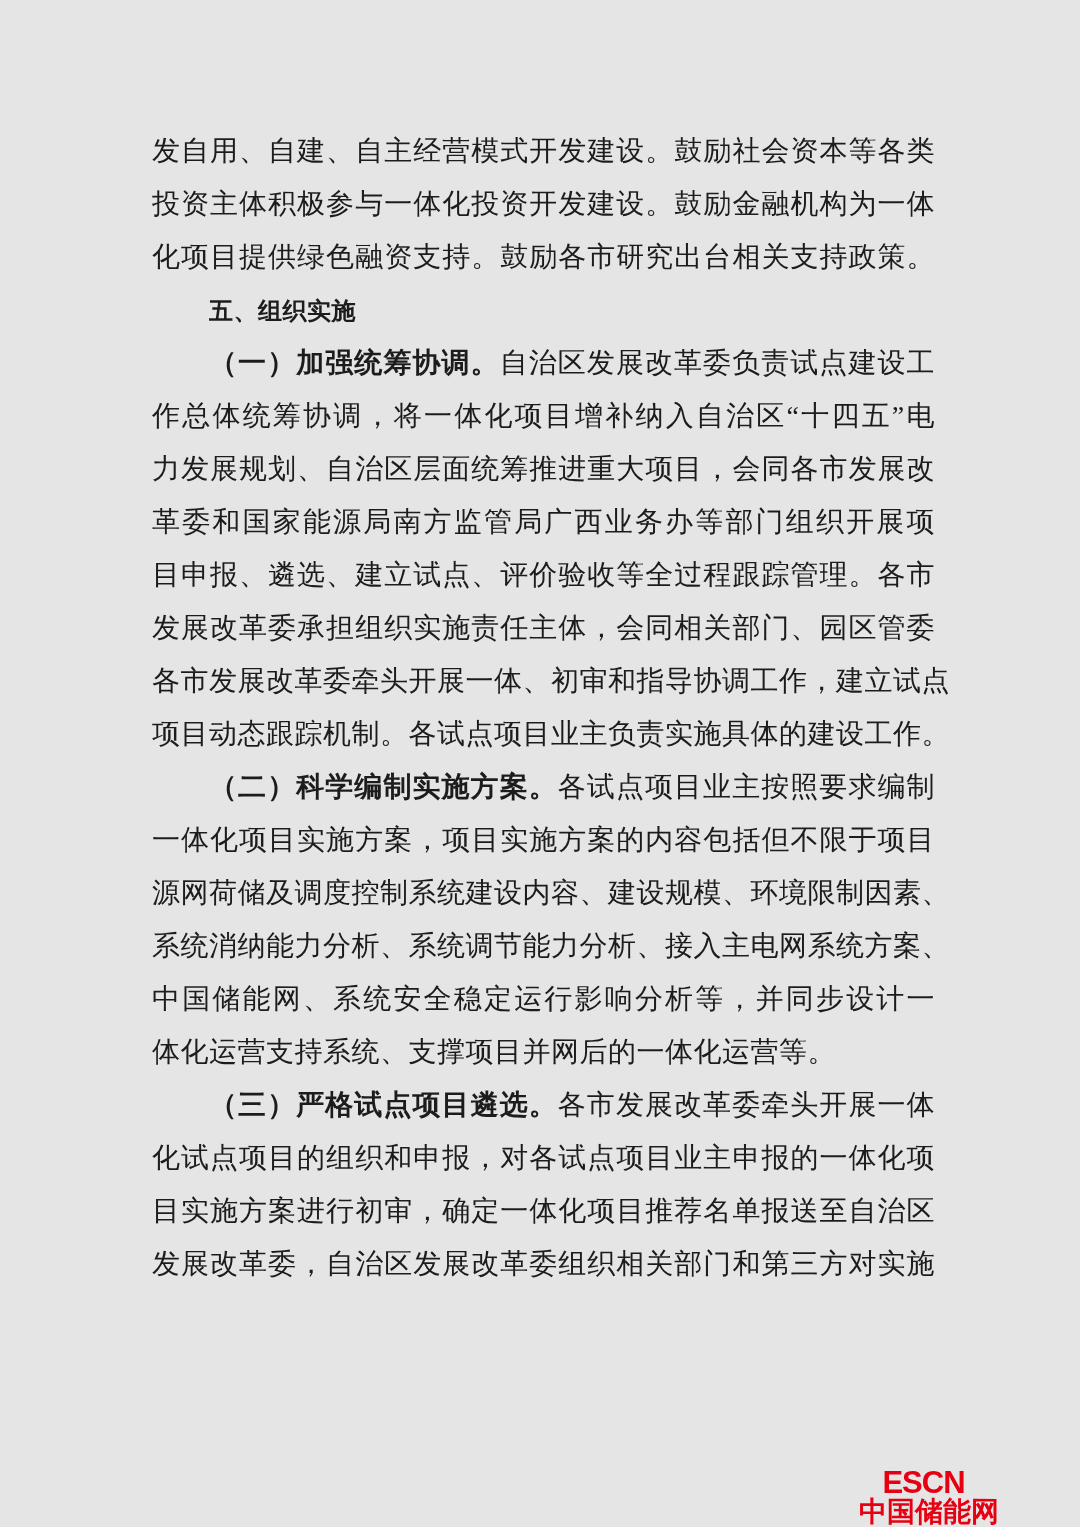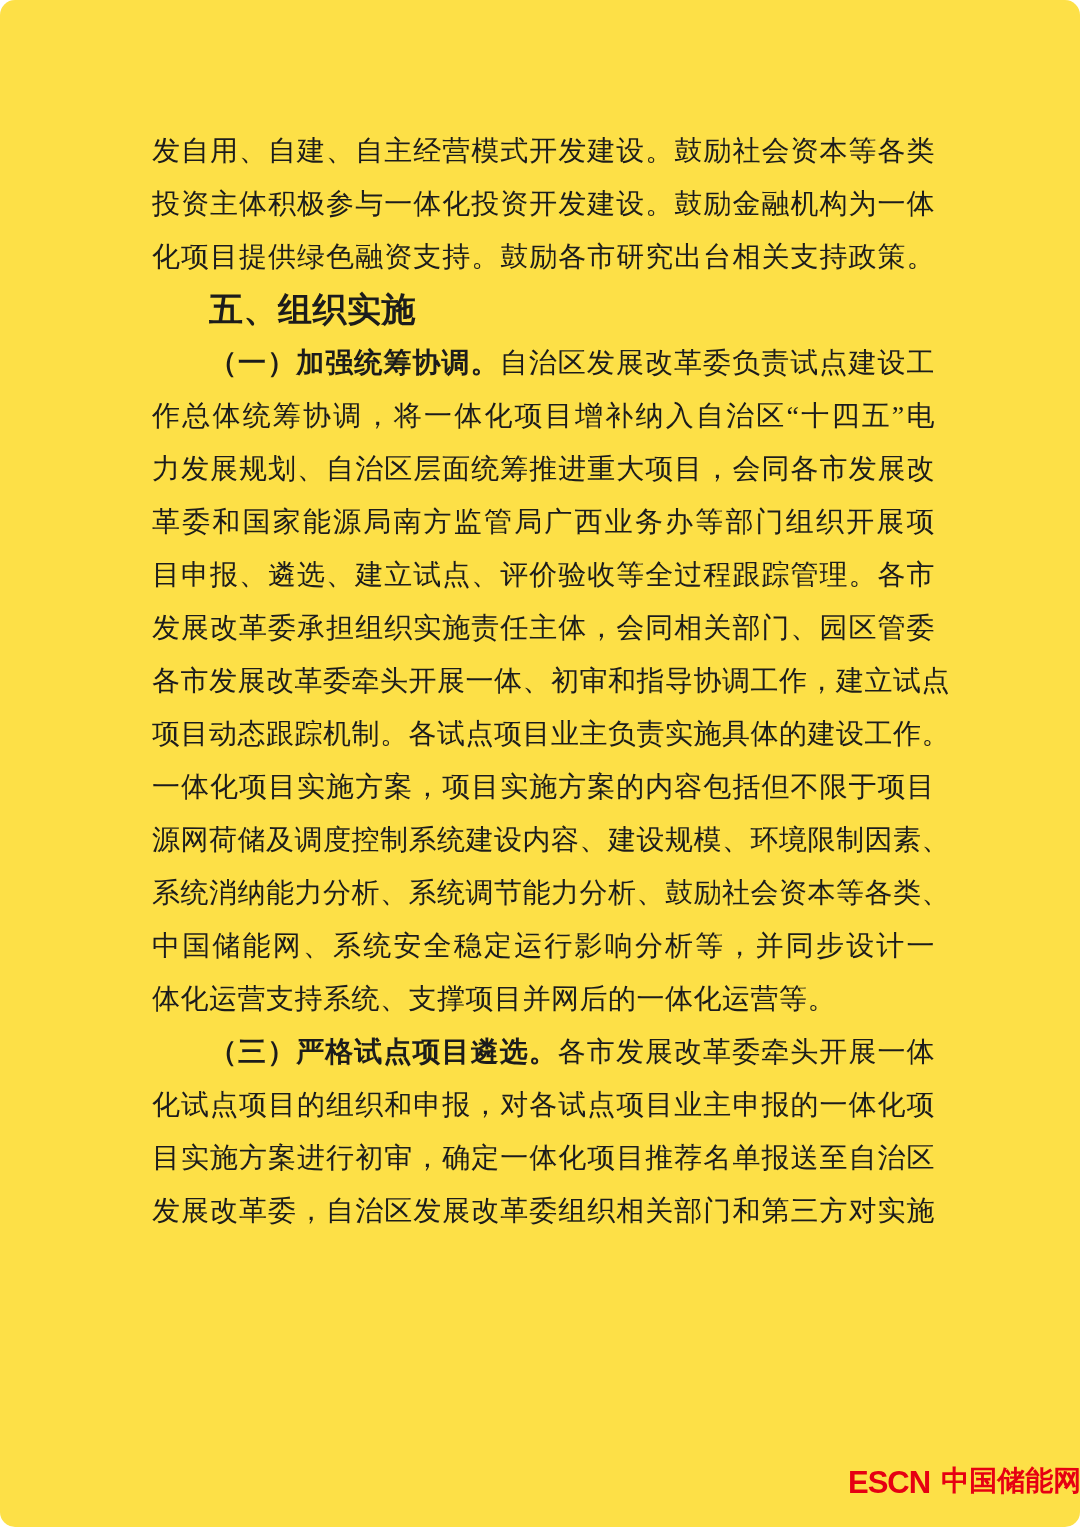--- a/index.html
+++ b/index.html
@@ -4,25 +4,24 @@
 <style>
   html, body {
     margin: 0;
     padding: 0;
     background: #ffffff;
   }
   .page {
     position: relative;
     width: 1080px;
     height: 1527px;
-    background: #fde047;
+    background: #e5e5e5;
     overflow: hidden;
     font-family: "Liberation Serif", "DejaVu Serif", serif;
     color: #1c1c1c;
-    border-radius: 15px;
   }
   .textblock {
     position: absolute;
     left: 152px;
     top: 124px;
     width: 783px;
   }
   .line {
     height: 53px;
     line-height: 53px;
@@ -32,30 +31,31 @@
   }
   
   .j {
     text-align: justify;
     text-align-last: justify;
     text-justify: inter-character;
   }
   .indent { text-indent: 57px; }
   .b { font-weight: bold; }
   .heading .b {
-    font-family: Liberation Serif, serif;
-    font-size: 34px;
+    font-family: Liberation Mono, monospace;
+    font-size: 24px;
   }
   .logo {
     position: absolute;
     left: 848px;
     top: 1467px;
     display: flex;
-    align-items: flex-start;
+    align-items: center;
     white-space: nowrap;
+    flex-direction: column;
   }
   .logo-latin {
     font-family: "Liberation Sans", "DejaVu Sans", sans-serif;
     font-weight: bold;
     font-size: 31px;
     letter-spacing: -1px;
     color: #e60012;
     line-height: 1;
   }
   .logo-cjk {
@@ -78,23 +78,24 @@
     <div class="line j"><span class="b"></span><span>化项目提供绿色融资支持。鼓励各市研究出台相关支持政策。</span></div>
     <div class="line heading indent"><span class="b">五、组织实施</span><span></span></div>
     <div class="line j indent"><span class="b">（一）加强统筹协调。</span><span>自治区发展改革委负责试点建设工</span></div>
     <div class="line j"><span class="b"></span><span>作总体统筹协调，将一体化项目增补纳入自治区“十四五”电</span></div>
     <div class="line j"><span class="b"></span><span>力发展规划、自治区层面统筹推进重大项目，会同各市发展改</span></div>
     <div class="line j"><span class="b"></span><span>革委和国家能源局南方监管局广西业务办等部门组织开展项</span></div>
     <div class="line j"><span class="b"></span><span>目申报、遴选、建立试点、评价验收等全过程跟踪管理。各市</span></div>
     <div class="line j"><span class="b"></span><span>发展改革委承担组织实施责任主体，会同相关部门、园区管委</span></div>
     <div class="line j"><span class="b"></span><span>各市发展改革委牵头开展一体、初审和指导协调工作，建立试点</span></div>
     <div class="line j"><span class="b"></span><span>项目动态跟踪机制。各试点项目业主负责实施具体的建设工作。</span></div>
+    <div class="line j indent"><span class="b">（二）科学编制实施方案。</span><span>各试点项目业主按照要求编制</span></div>
     <div class="line j"><span class="b"></span><span>一体化项目实施方案，项目实施方案的内容包括但不限于项目</span></div>
     <div class="line j"><span class="b"></span><span>源网荷储及调度控制系统建设内容、建设规模、环境限制因素、</span></div>
-    <div class="line j"><span class="b"></span><span>系统消纳能力分析、系统调节能力分析、鼓励社会资本等各类、</span></div>
+    <div class="line j"><span class="b"></span><span>系统消纳能力分析、系统调节能力分析、接入主电网系统方案、</span></div>
     <div class="line j"><span class="b"></span><span>中国储能网、系统安全稳定运行影响分析等，并同步设计一</span></div>
     <div class="line"><span class="b"></span><span>体化运营支持系统、支撑项目并网后的一体化运营等。</span></div>
     <div class="line j indent"><span class="b">（三）严格试点项目遴选。</span><span>各市发展改革委牵头开展一体</span></div>
     <div class="line j"><span class="b"></span><span>化试点项目的组织和申报，对各试点项目业主申报的一体化项</span></div>
     <div class="line j"><span class="b"></span><span>目实施方案进行初审，确定一体化项目推荐名单报送至自治区</span></div>
     <div class="line j"><span class="b"></span><span>发展改革委，自治区发展改革委组织相关部门和第三方对实施</span></div>
   </div>
 
   <div class="logo">
     <span class="logo-latin">ESCN</span>

